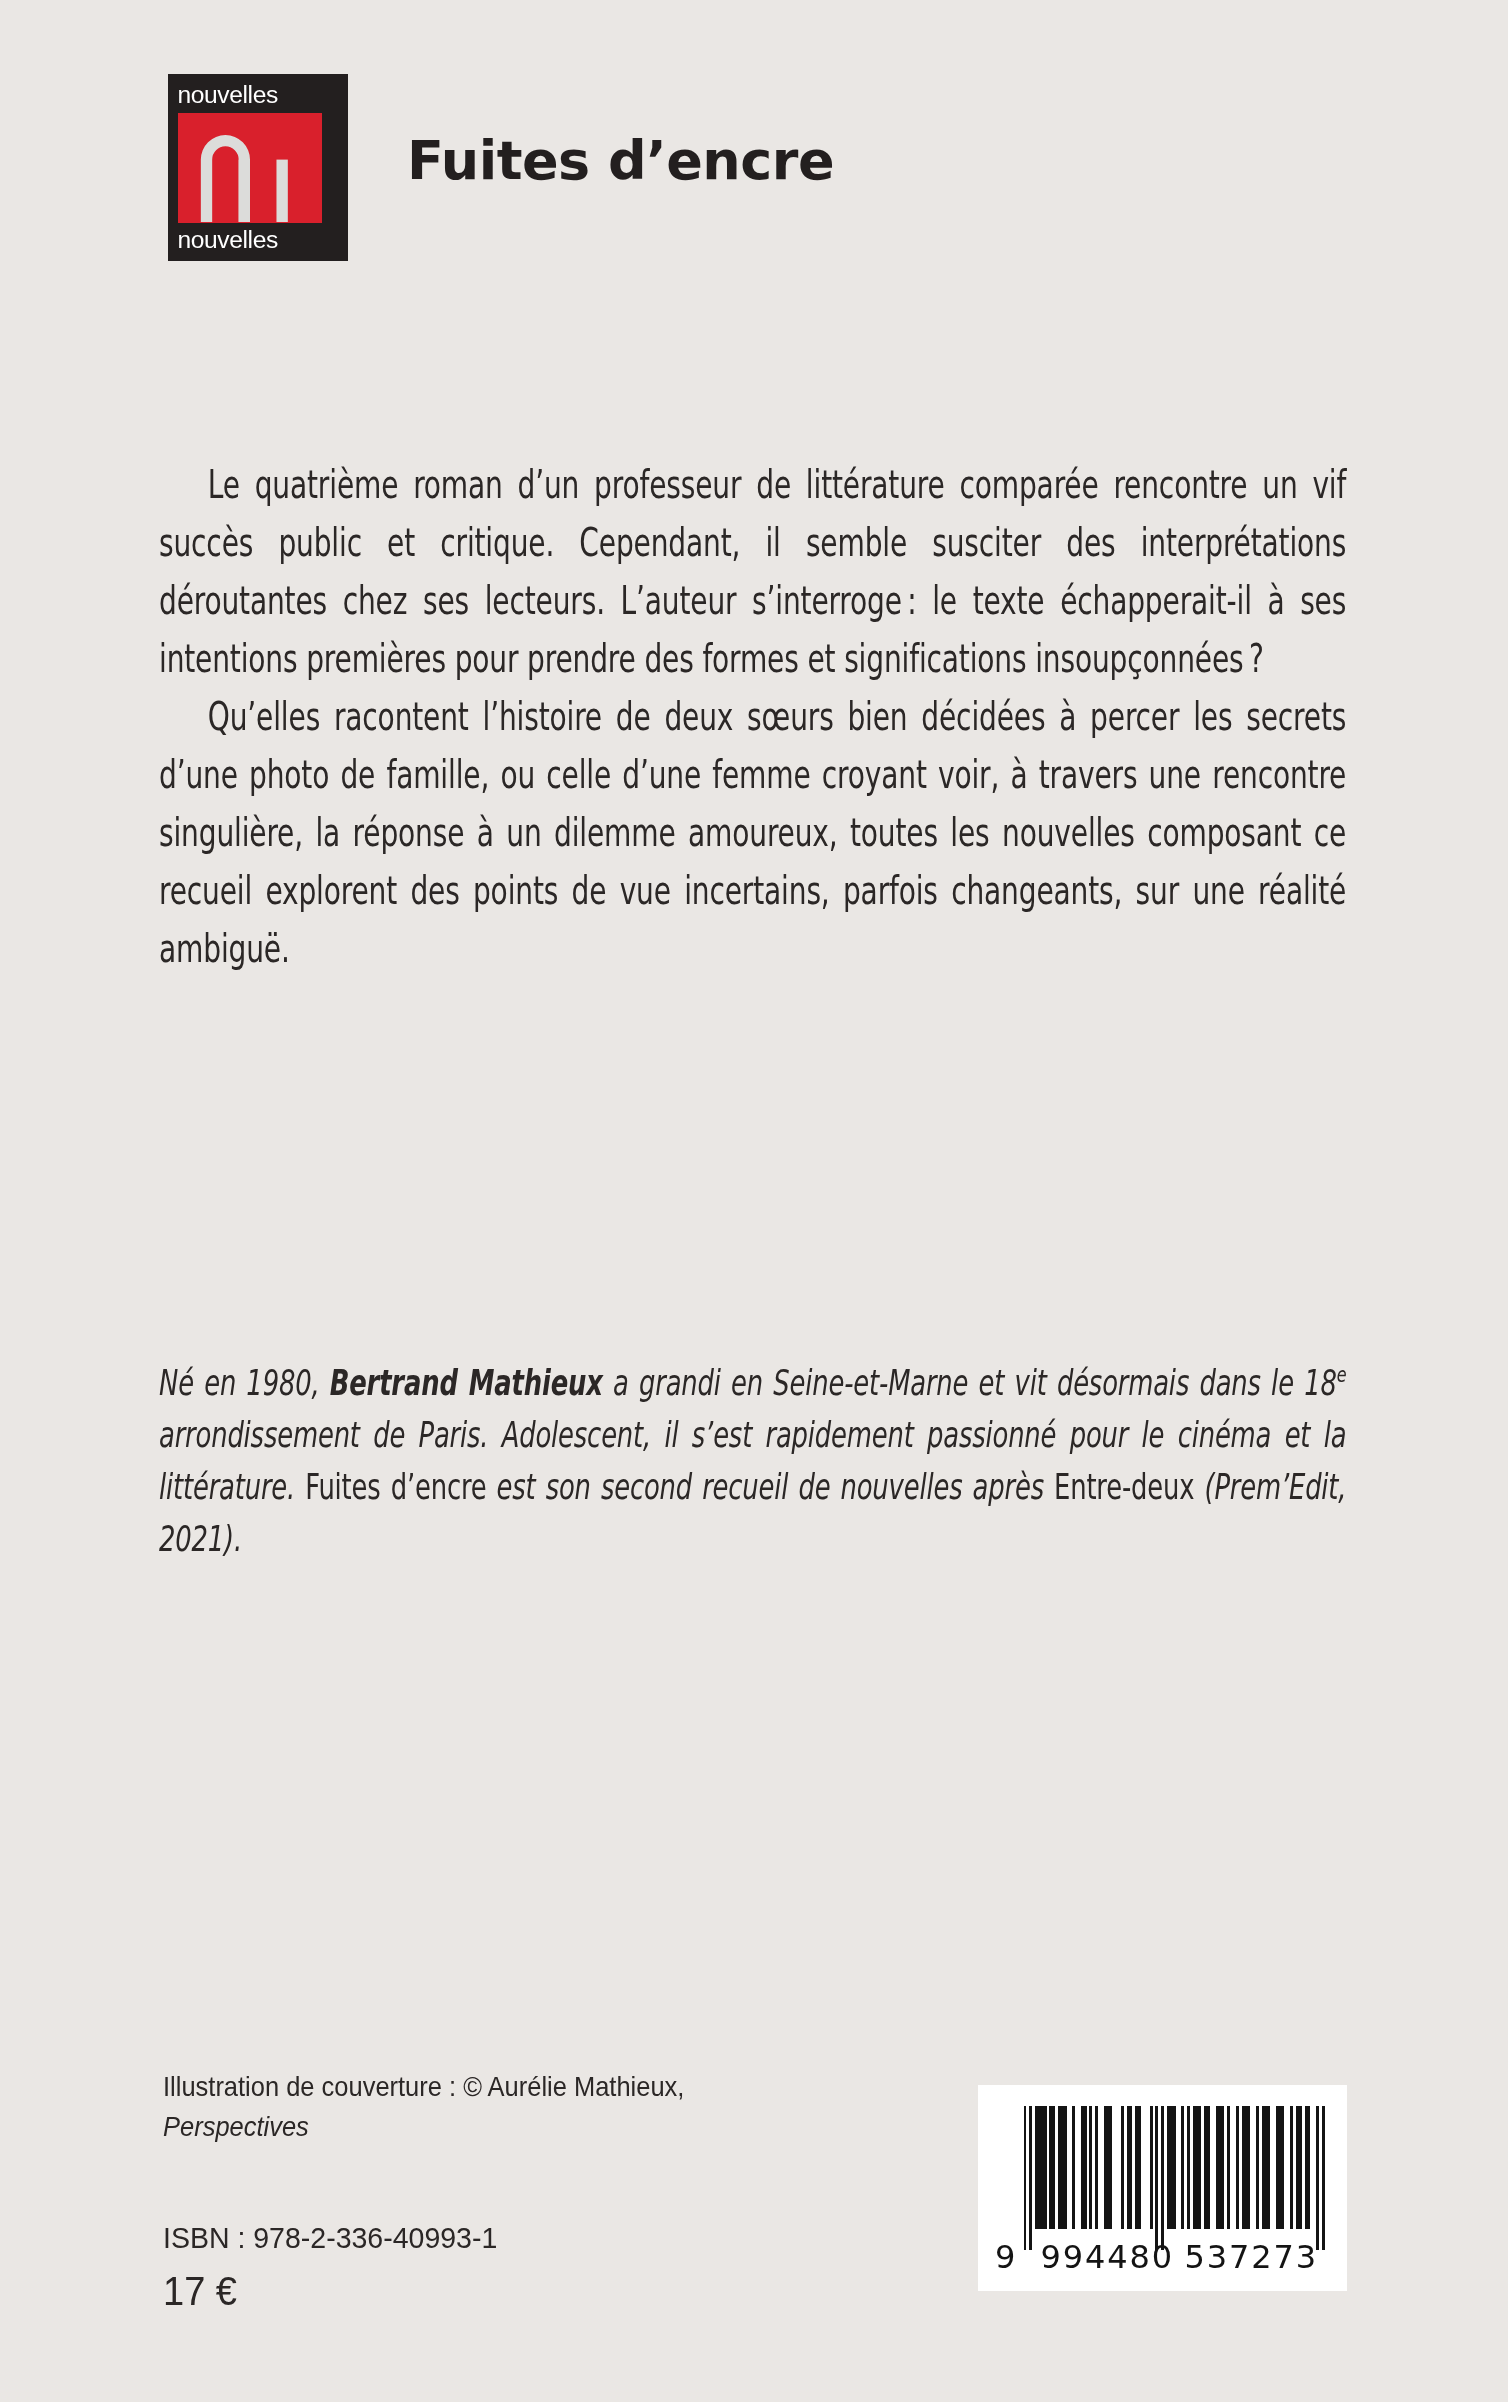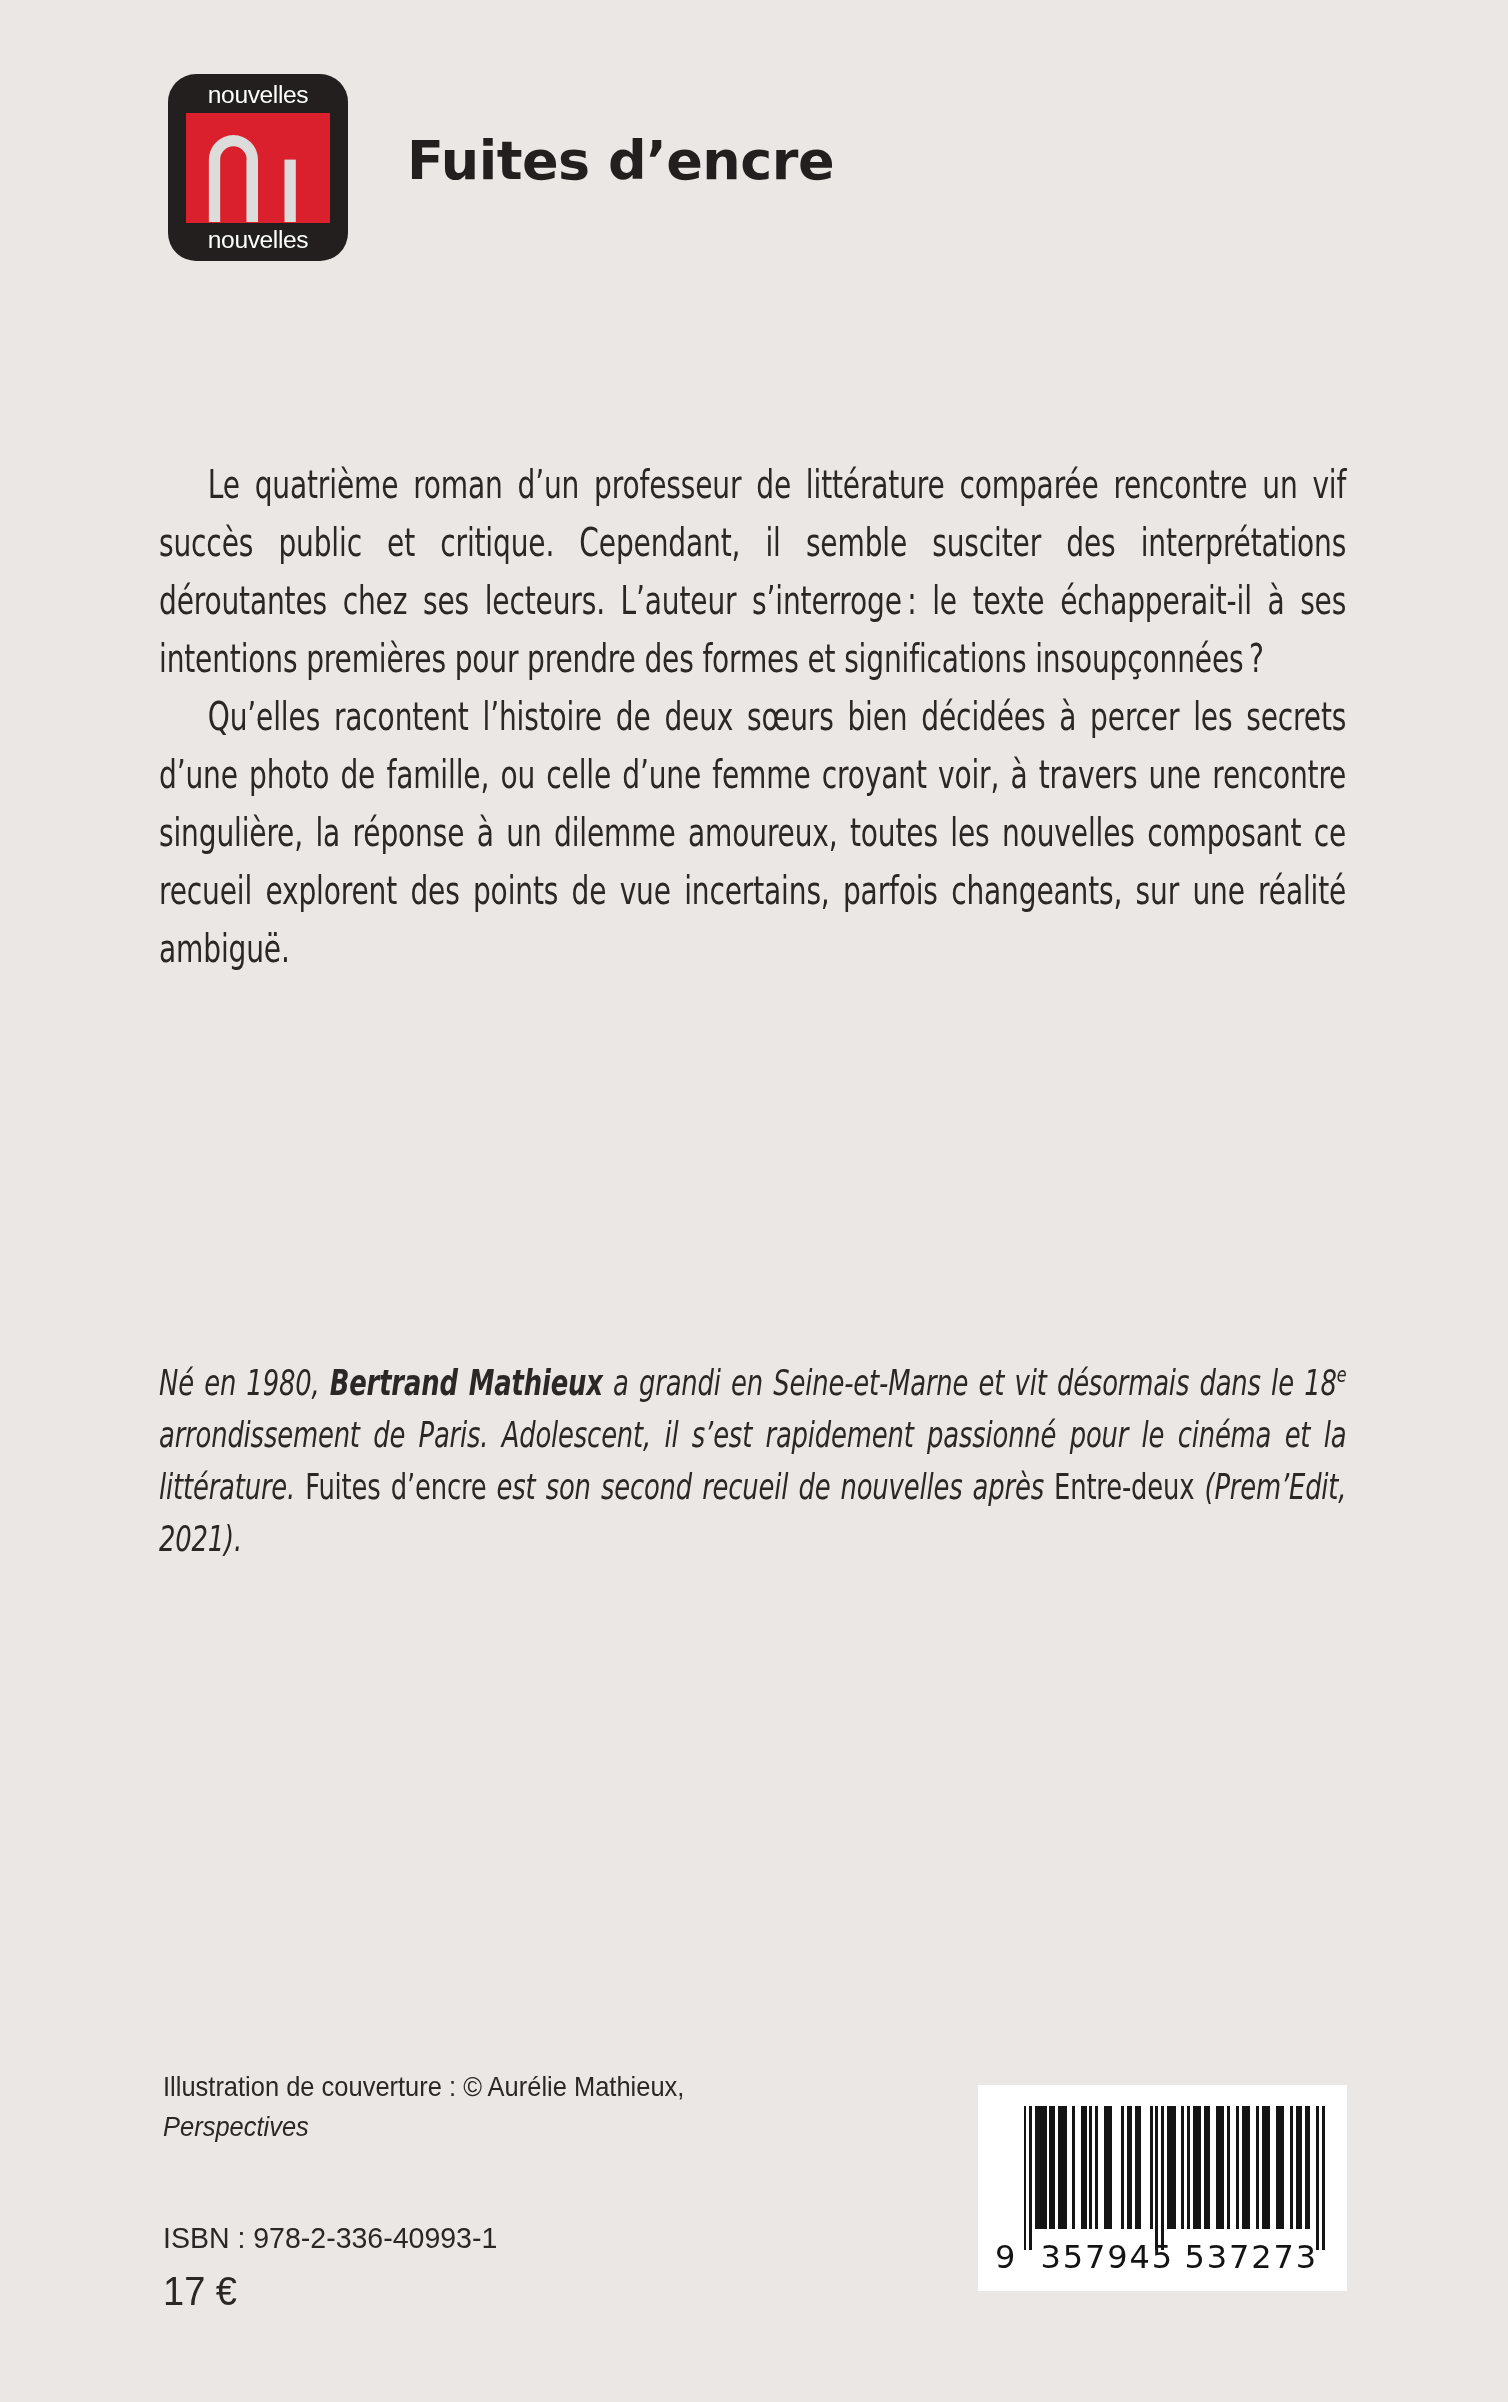--- a/index.html
+++ b/index.html
@@ -35,23 +35,21 @@
     position: absolute;
     left: 0;
     top: 0;
     width: 180px;
     height: 187px;
     background: #231f1f;
     box-sizing: border-box;
     padding: 8.5px 9.5px;
     display: flex;
     flex-direction: column;
-    align-items: center;
     justify-content: space-between;
-    border-radius: 28px;
   }
 
   .logo-word {
     color: #ffffff;
     font-family: "Liberation Sans", sans-serif;
     font-size: 24.6px;
     letter-spacing: -0.4px;
     line-height: 1;
     white-space: nowrap;
   }
@@ -336,20 +334,20 @@
           <div class="bar" style="width: 5.7px;"></div>
           <div class="space" style="width: 2.9px;"></div>
           <div class="bar" style="width: 5.7px;"></div>
           <div class="space" style="width: 5.7px;"></div>
           <div class="bar guard" style="width: 2.9px;"></div>
           <div class="space guard" style="width: 2.9px;"></div>
           <div class="bar guard" style="width: 2.9px;"></div>
         </div>
       <div class="barcode-digits">
         <span class="bc-lead">9</span>
-        <span class="bc-left">357945</span>
+        <span class="bc-left">994480</span>
         <span class="bc-right">537273</span>
       </div>
     </div>
   </div>
 
 </div>
 
 
 </body></html>

